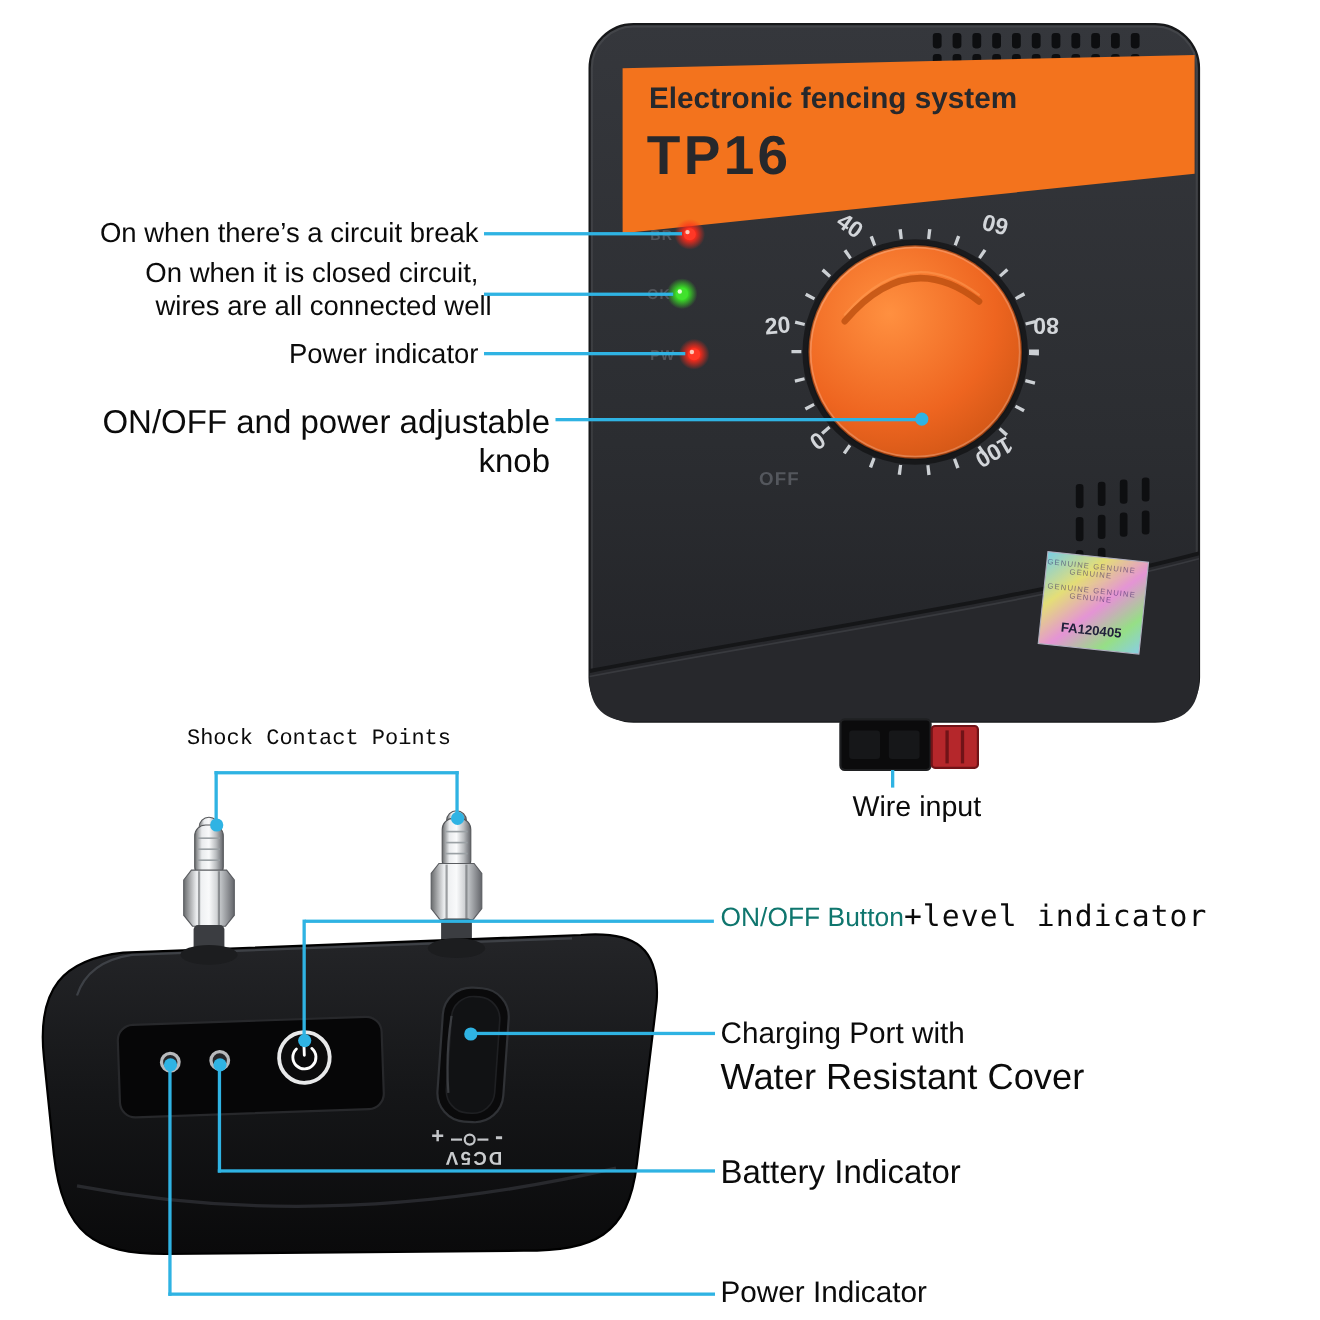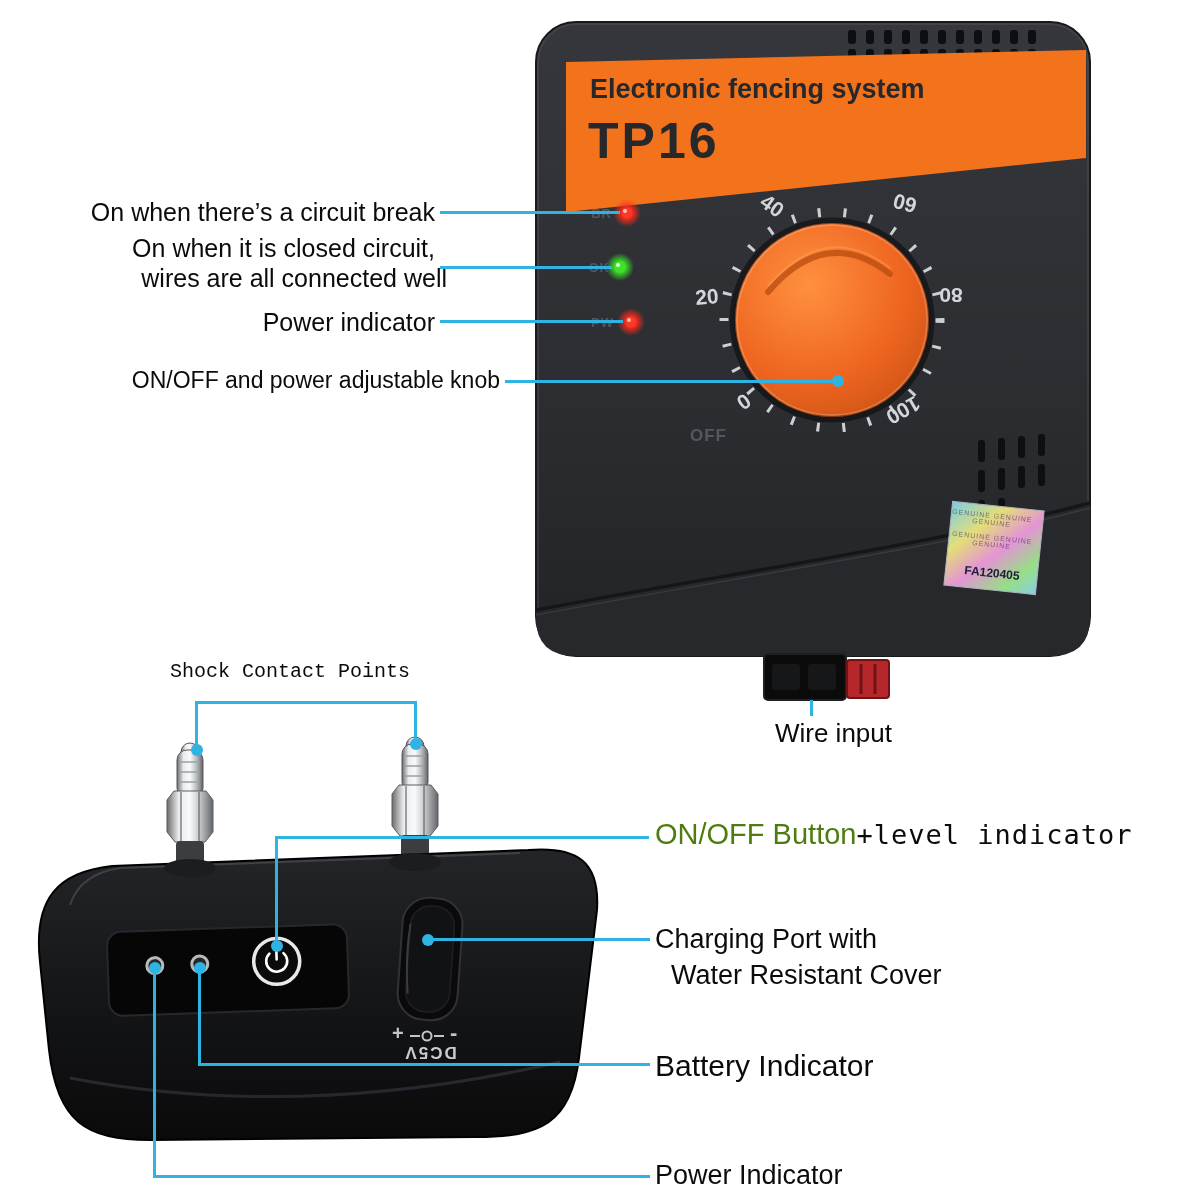--- a/index.html
+++ b/index.html
@@ -18,21 +18,21 @@
              font-size:13px;font-weight:700;letter-spacing:1px;}
   .banner-title{position:absolute;left:590px;top:74px;font-size:27px;font-weight:600;color:#26282c;}
   .banner-model{position:absolute;left:588px;top:112px;font-size:50px;font-weight:700;
                 letter-spacing:3px;color:#26282c;}
   .off-label{position:absolute;left:690px;top:426px;font-size:17px;font-weight:700;
              letter-spacing:1px;color:#54575d;}
   .sticker-code{position:absolute;left:946px;top:566px;width:92px;text-align:center;
                 font-size:12px;font-weight:700;color:#20203a;transform:rotate(6deg);}
   .sticker-micro{position:absolute;width:92px;text-align:center;font-size:7px;
                  color:rgba(40,20,90,0.55);transform:rotate(6deg);letter-spacing:1px;}
-  .onoff-main{font-size:29px;color:#4d7c0f;}
+  .onoff-main{font-size:24px;color:#0f766e;}
   .onoff-suffix{font-family:"DejaVu Sans Mono", monospace;font-size:27px;color:#0b0b0b;
                 letter-spacing:1px;}
   .polarity{position:absolute;color:#c3c5c8;font-weight:600;}
   .dc-label{position:absolute;left:398px;top:1042px;width:64px;text-align:center;
             font-size:17px;font-weight:600;letter-spacing:2px;color:#caccce;
             transform:rotate(180deg);}
 </style>
 </head>
 <body>
 
@@ -265,21 +265,21 @@
   <div class="ann-text r" style="left:20px;top:198px;width:415px;">On when there’s a circuit break</div>
   <div class="aline" style="left:440px;top:211px;width:180px;height:3px;"></div>
 
   <div class="ann-text r" style="left:20px;top:234px;width:415px;">On when it is closed circuit,</div>
   <div class="ann-text r" style="left:32px;top:264px;width:415px;">wires are all connected well</div>
   <div class="aline" style="left:440px;top:266px;width:172px;height:3px;"></div>
 
   <div class="ann-text r" style="left:20px;top:308px;width:415px;">Power indicator</div>
   <div class="aline" style="left:440px;top:320px;width:183px;height:3px;"></div>
 
-  <div class="ann-text r" style="left:20px;top:367px;width:480px;font-size:23px;">ON/OFF and power adjustable knob</div>
+  <div class="ann-text r" style="left:20px;top:367px;width:480px;font-size:30px;">ON/OFF and power adjustable knob</div>
   <div class="aline" style="left:505px;top:380px;width:332px;height:3px;"></div>
   <div class="adot" style="left:832px;top:375px;"></div>
 
   <div class="ann-text c" style="left:140px;top:660px;width:300px;font-size:20px;font-family:Liberation Mono, monospace;">Shock Contact Points</div>
   <div class="aline" style="left:195px;top:701px;width:222px;height:3px;"></div>
   <div class="aline" style="left:195px;top:701px;width:3px;height:46px;"></div>
   <div class="aline" style="left:414px;top:701px;width:3px;height:40px;"></div>
   <div class="adot" style="left:191px;top:744px;"></div>
   <div class="adot" style="left:410px;top:738px;"></div>
 
@@ -289,21 +289,21 @@
   <div class="abs" style="left:655px;top:818px;">
     <span class="onoff-main">ON/OFF Button</span><span class="onoff-suffix">+level indicator</span>
   </div>
   <div class="aline" style="left:277px;top:836px;width:372px;height:3px;"></div>
   <div class="aline" style="left:275px;top:836px;width:3px;height:110px;"></div>
   <div class="adot" style="left:271px;top:940px;"></div>
 
   <div class="adot" style="left:422px;top:934px;"></div>
   <div class="aline" style="left:432px;top:938px;width:218px;height:3px;"></div>
   <div class="ann-text" style="left:655px;top:924px;font-size:27px;">Charging Port with</div>
-  <div class="ann-text" style="left:655px;top:960px;font-size:27px;margin-left:16px;">Water Resistant Cover</div>
+  <div class="ann-text" style="left:655px;top:960px;font-size:33px;">Water Resistant Cover</div>
 
   <div class="adot" style="left:194px;top:962px;"></div>
   <div class="aline" style="left:198px;top:968px;width:3px;height:98px;"></div>
   <div class="aline" style="left:198px;top:1063px;width:452px;height:3px;"></div>
   <div class="ann-text" style="left:655px;top:1048px;font-size:30px;">Battery Indicator</div>
 
   <div class="adot" style="left:149px;top:962px;"></div>
   <div class="aline" style="left:153px;top:968px;width:3px;height:210px;"></div>
   <div class="aline" style="left:153px;top:1175px;width:497px;height:3px;"></div>
   <div class="ann-text" style="left:655px;top:1160px;font-size:27px;">Power Indicator</div>

